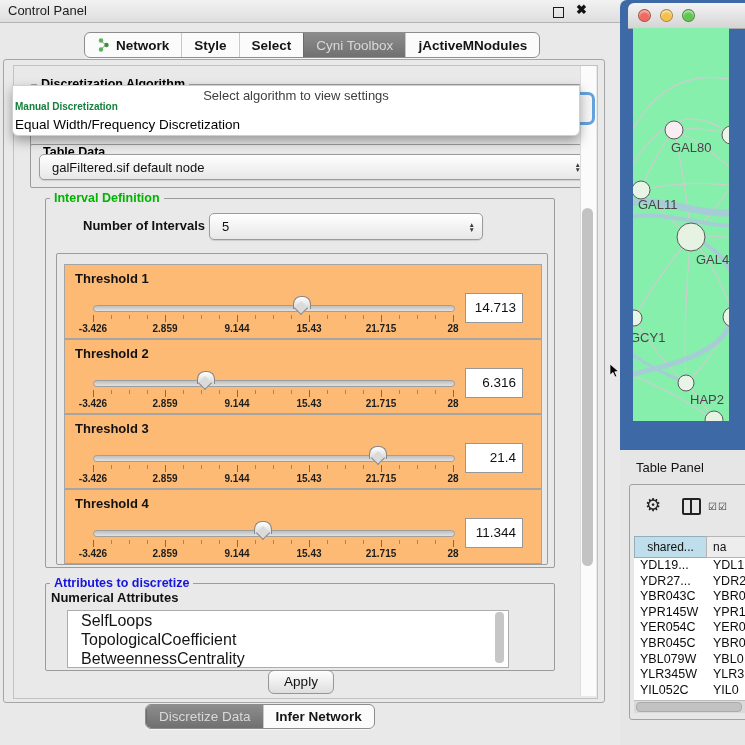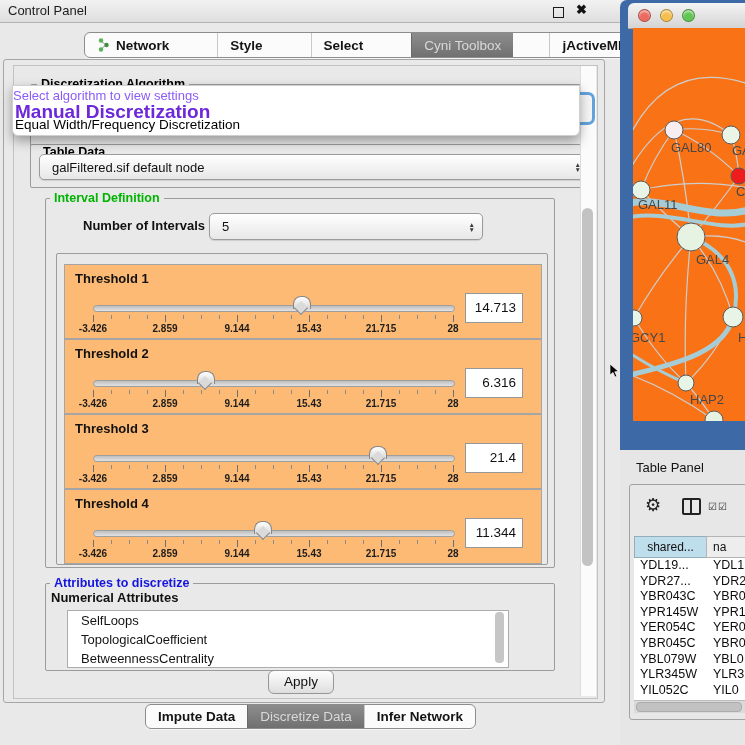--- a/index.html
+++ b/index.html
@@ -33,22 +33,22 @@
   .combo{position:absolute;background:linear-gradient(#ffffff,#e7e7e7);border:1px solid #9b9b9b;
          border-radius:5px;display:flex;align-items:center;font-size:13px;color:#111;
          box-shadow:0 1px 1px rgba(0,0,0,.12);}
   .combo .val{padding-left:12px;}
   .stepper{position:absolute;right:7px;top:50%;transform:translateY(-50%);
            display:flex;flex-direction:column;align-items:center;font-size:6.5px;line-height:5px;color:#3c3c3c;}
 
   
   .popup{position:absolute;left:12px;top:85px;width:566px;height:49px;background:#ffffff;
          border:1px solid #cfcfcf;border-radius:0 0 6px 6px;box-shadow:0 5px 12px rgba(0,0,0,.35);z-index:30;}
-  .popup .ph{position:absolute;left:0;right:0;top:2px;text-align:left;color:#8b5cf6;font-size:13px;}
-  .popup .it1{position:absolute;left:2px;top:15px;font-size:19px;font-weight:bold;color:#6d28d9;}
+  .popup .ph{position:absolute;left:0;right:0;top:2px;text-align:center;color:#404040;font-size:13px;}
+  .popup .it1{position:absolute;left:2px;top:15px;font-size:10px;font-weight:bold;color:#15803d;}
   .popup .it2{position:absolute;left:2px;top:31px;font-size:13.5px;color:#000;}
   .focusring{position:absolute;left:560px;top:92px;width:29px;height:27px;border:3px solid #63a3dc;
              border-radius:7px;background:#f5f5f5;z-index:5;}
 
   
   .th-panel{position:absolute;left:7px;width:476px;height:73px;border:1px solid #a5a5a5;background:#fdba74;}
   .th-name{position:absolute;left:10px;top:6px;font-weight:bold;font-size:13px;}
   .th-track{position:absolute;left:28px;top:40px;width:360px;height:5px;border:1px solid #9e9e9e;
             border-radius:4px;background:linear-gradient(#bfbfbf,#e2e2e2);}
   .th-thumb{position:absolute;top:31px;width:16px;height:12px;border:1px solid #878787;border-bottom:none;
@@ -57,40 +57,40 @@
             background:#dadada;border:1px solid #878787;border-top:none;border-left:none;transform:rotate(45deg);}
   .tick{position:absolute;top:50px;width:1px;height:4px;background:#8a8a8a;}
   .tick.maj{height:7px;background:#6f6f6f;}
   .tlabel{position:absolute;top:58px;transform:translateX(-50%);font-size:10px;font-weight:bold;color:#1d1d1d;}
   .th-value{position:absolute;left:400px;top:28px;width:58px;height:30px;background:#fff;border:1px solid #979797;
             box-sizing:border-box;font-size:13.5px;text-align:right;padding:6px 6px 0 0;}
 
   
   .attr-list{position:absolute;left:21px;top:26px;width:440px;height:56px;background:#fff;
              border:1px solid #adadad;overflow:hidden;}
-  .attr-item{padding-left:13px;font-size:13px;line-height:19px;color:#141414;white-space:nowrap;}
+  .attr-item{padding-left:13px;font-size:16px;line-height:19px;color:#141414;white-space:nowrap;}
   .attr-sb{position:absolute;left:449px;top:28px;width:9px;height:51px;background:#c6c6c6;border-radius:4px;}
 
   .apply-btn{position:absolute;left:268px;top:670px;width:64px;height:22px;border:1px solid #969696;
              border-radius:6px;background:linear-gradient(#fefefe,#dedede);text-align:center;
              line-height:21px;font-size:13.5px;color:#111;}
 
   
   .outer1{position:absolute;left:3px;top:59px;width:600px;height:642px;border:1px solid #a6a6a6;border-radius:3px;}
   .outer2{position:absolute;left:13px;top:65px;width:583px;height:632px;border:1px solid #c2c2c2;}
   .vsb-track{position:absolute;left:580px;top:66px;width:15px;height:630px;background:#fbfbfb;border-left:1px solid #dcdcdc;}
   .vsb-thumb{position:absolute;left:582px;top:208px;width:11px;height:358px;background:#c3c3c3;border-radius:6px;}
 
   
   .net-window{position:absolute;left:620px;top:0;width:125px;height:450px;background:#3d69a6;border-radius:7px 0 0 0;}
   .net-titlebar{position:absolute;left:628px;top:3px;width:117px;height:25px;
                 background:linear-gradient(#f4f4f4,#d4d4d4);border-radius:6px 0 0 0;border-bottom:1px solid #a8a8a8;}
   .light{position:absolute;top:6px;width:13px;height:13px;border-radius:50%;box-sizing:border-box;
          border:1px solid rgba(0,0,0,.3);box-shadow:inset 0 2px 2px rgba(255,255,255,.55);}
-  .net-canvas{position:absolute;left:633px;top:28px;width:112px;height:393px;background:#f97316;overflow:hidden;}
+  .net-canvas{position:absolute;left:633px;top:28px;width:96px;height:393px;background:#86efac;overflow:hidden;}
 
   
   .right-bg{position:absolute;left:620px;top:450px;width:125px;height:295px;background:#e6e6e6;}
   .tp-label{position:absolute;left:636px;top:460px;font-size:13px;color:#141414;}
   .table-inner{position:absolute;left:629px;top:484px;width:116px;height:234px;background:#e7e7e7;
                border:1px solid #a2a2a2;border-radius:3px 0 0 3px;overflow:hidden;}
   .gear{position:absolute;left:15px;top:9px;font-size:18px;color:#222;}
   .spliticon{position:absolute;left:52px;top:13px;width:15px;height:13px;border:2px solid #222;border-radius:2px;}
   .spliticon::after{content:'';position:absolute;left:5.5px;top:0;width:2px;height:13px;background:#222;}
   .checks{position:absolute;left:78px;top:16px;font-size:10px;color:#333;letter-spacing:1px;}
@@ -110,21 +110,21 @@
 <body>
 
 <div id="root">
 
   <div class="titlebar">
     <span class="t">Control Panel</span>
   </div>
   <div class="float-ic"></div>
   <div class="close-ic">✖</div>
 
-  <div class="tabbar" style="left:84px;top:32px;gap:36px;">
+  <div class="tabbar" style="left:84px;top:32px;">
     <div class="seg">
       <span class="neticon">
         <svg width="13" height="14" viewBox="0 0 13 14">
           <line x1="4" y1="3" x2="9" y2="7" stroke="#9a9a9a" stroke-width="1"></line>
           <line x1="4" y1="11" x2="9" y2="7" stroke="#9a9a9a" stroke-width="1"></line>
           <circle cx="4" cy="2.5" r="2.2" fill="#57b356"></circle>
           <circle cx="4" cy="11.5" r="2.2" fill="#57b356"></circle>
           <circle cx="9.5" cy="7" r="2.2" fill="#3f8f3e"></circle>
         </svg>
       </span>
@@ -327,23 +327,20 @@
       </div>
     <div class="attr-sb"></div>
   </div>
 
   <div class="apply-btn">Apply</div>
 
   <div class="vsb-track"></div>
   <div class="vsb-thumb"></div>
 
   <div class="tabbar" style="left:145px;top:704px;height:23px;">
-    <div class="seg">
-        <span>Impute Data</span>
-      </div>
     <div class="seg sel">
         <span>Discretize Data</span>
       </div>
     <div class="seg">
         <span>Infer Network</span>
       </div>
   </div>
 
   <div class="net-window"></div>
   <div class="net-titlebar">

